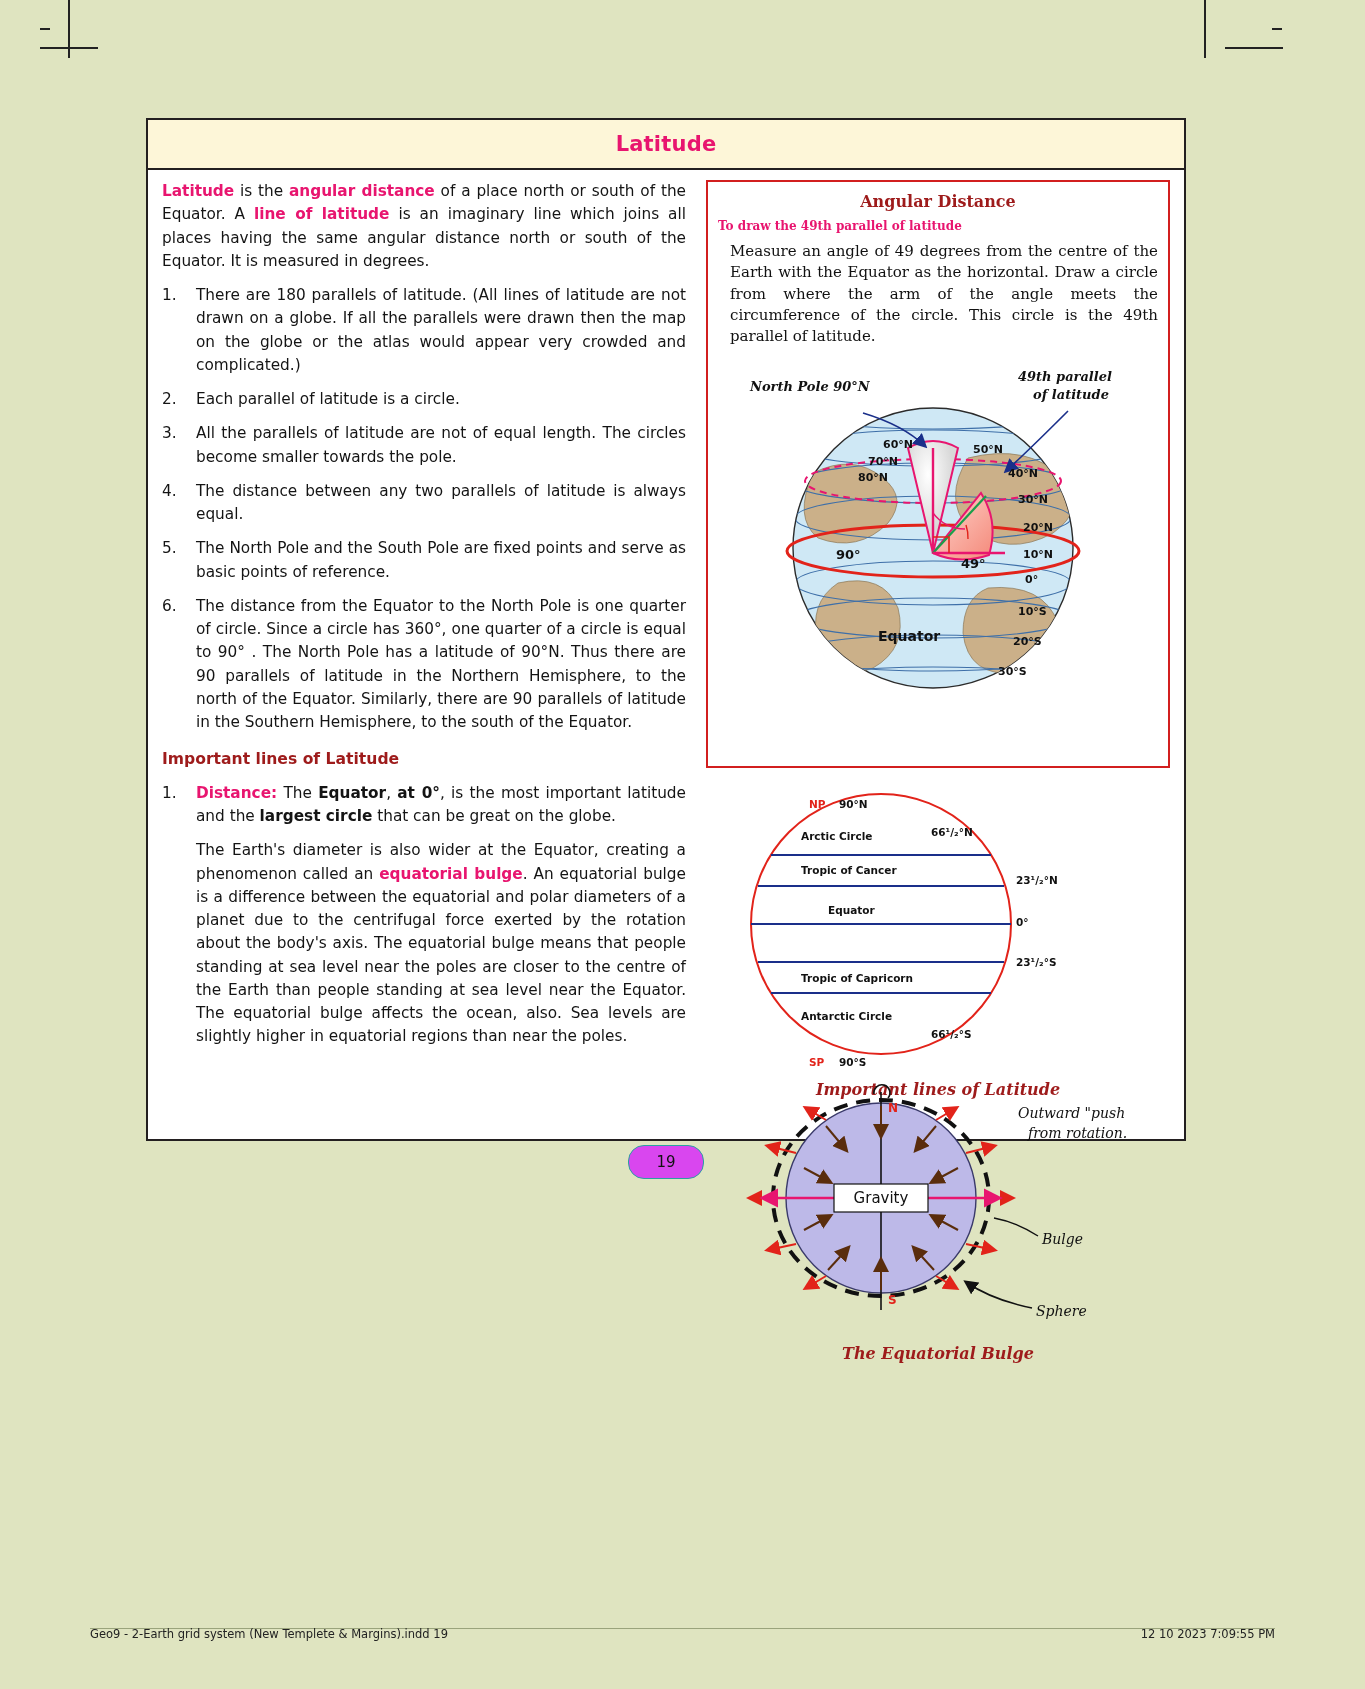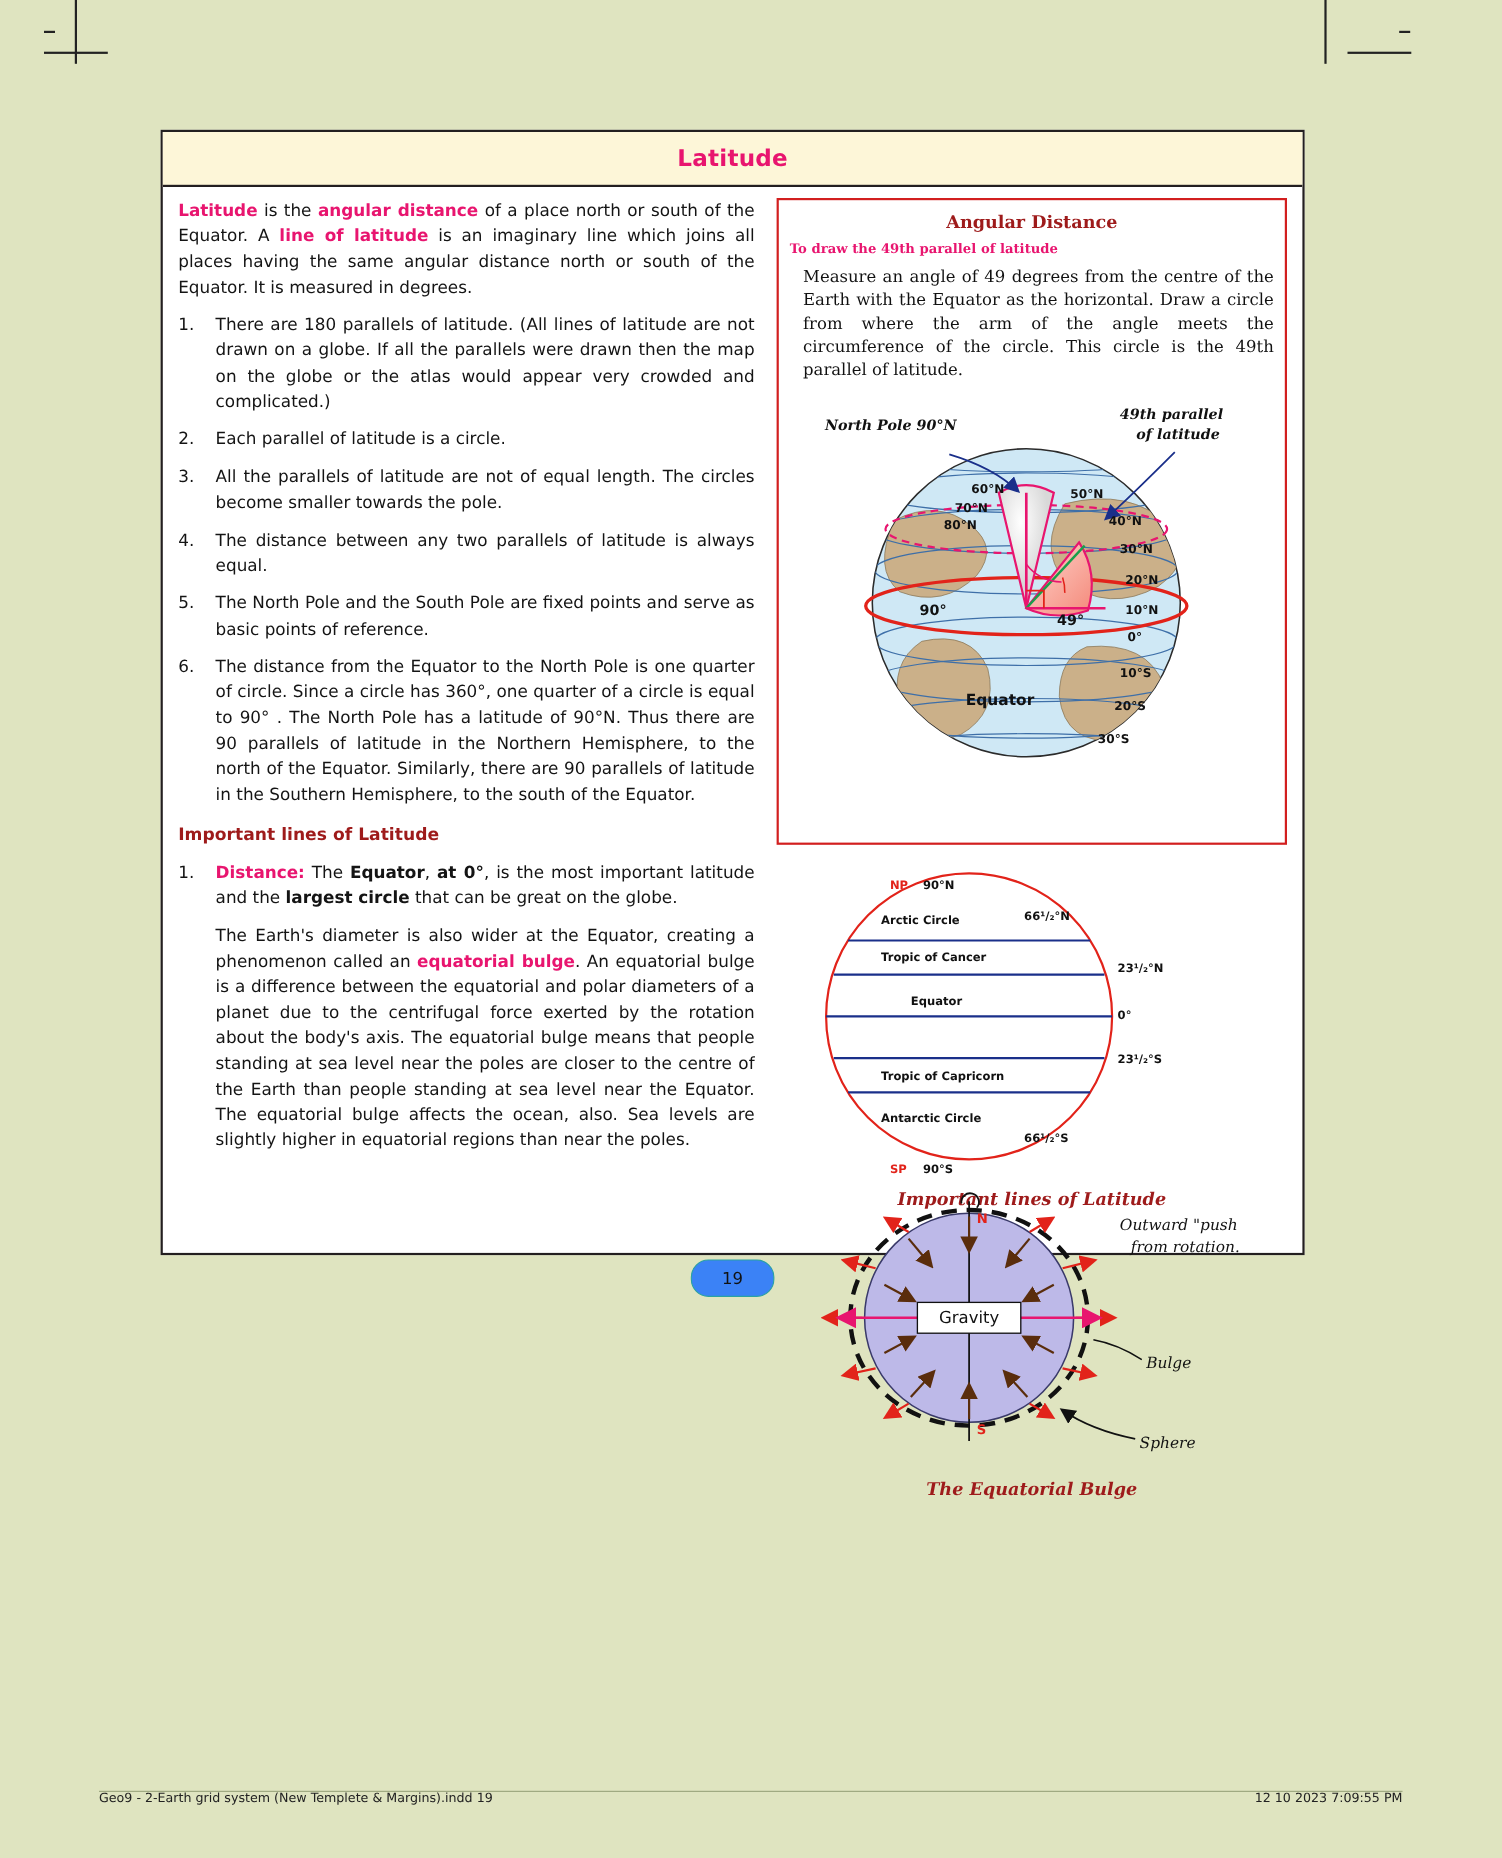--- a/index.html
+++ b/index.html
@@ -93,21 +93,21 @@
     font-family:"DejaVu Serif", serif;
     font-style:italic;font-weight:bold;color:#9e1b1b;
     text-align:center;font-size:16px;margin:6px 0 0 0;
   }
   .fig2{position:relative;height:300px;margin-top:6px;}
   .fig3{position:relative;height:260px;margin-top:4px;}
   svg{display:block;}
   .pagenum{
     position:absolute;left:0;right:0;bottom:-40px;margin:auto;
     width:74px;height:32px;border:1.5px solid #2aa2a2;border-radius:16px;
-    background:#3b82f6;display:flex;align-items:center;justify-content:center;
+    background:#d946ef;display:flex;align-items:center;justify-content:center;
     font-size:15px;color:#111;
   }
   .footer{
     position:absolute;left:90px;right:90px;bottom:48px;
     display:flex;justify-content:space-between;
     font-size:11.5px;color:#222;
   }
   .footline{position:absolute;left:90px;right:90px;bottom:60px;height:1px;background:#9aa37c;}
 </style>
 </head>

